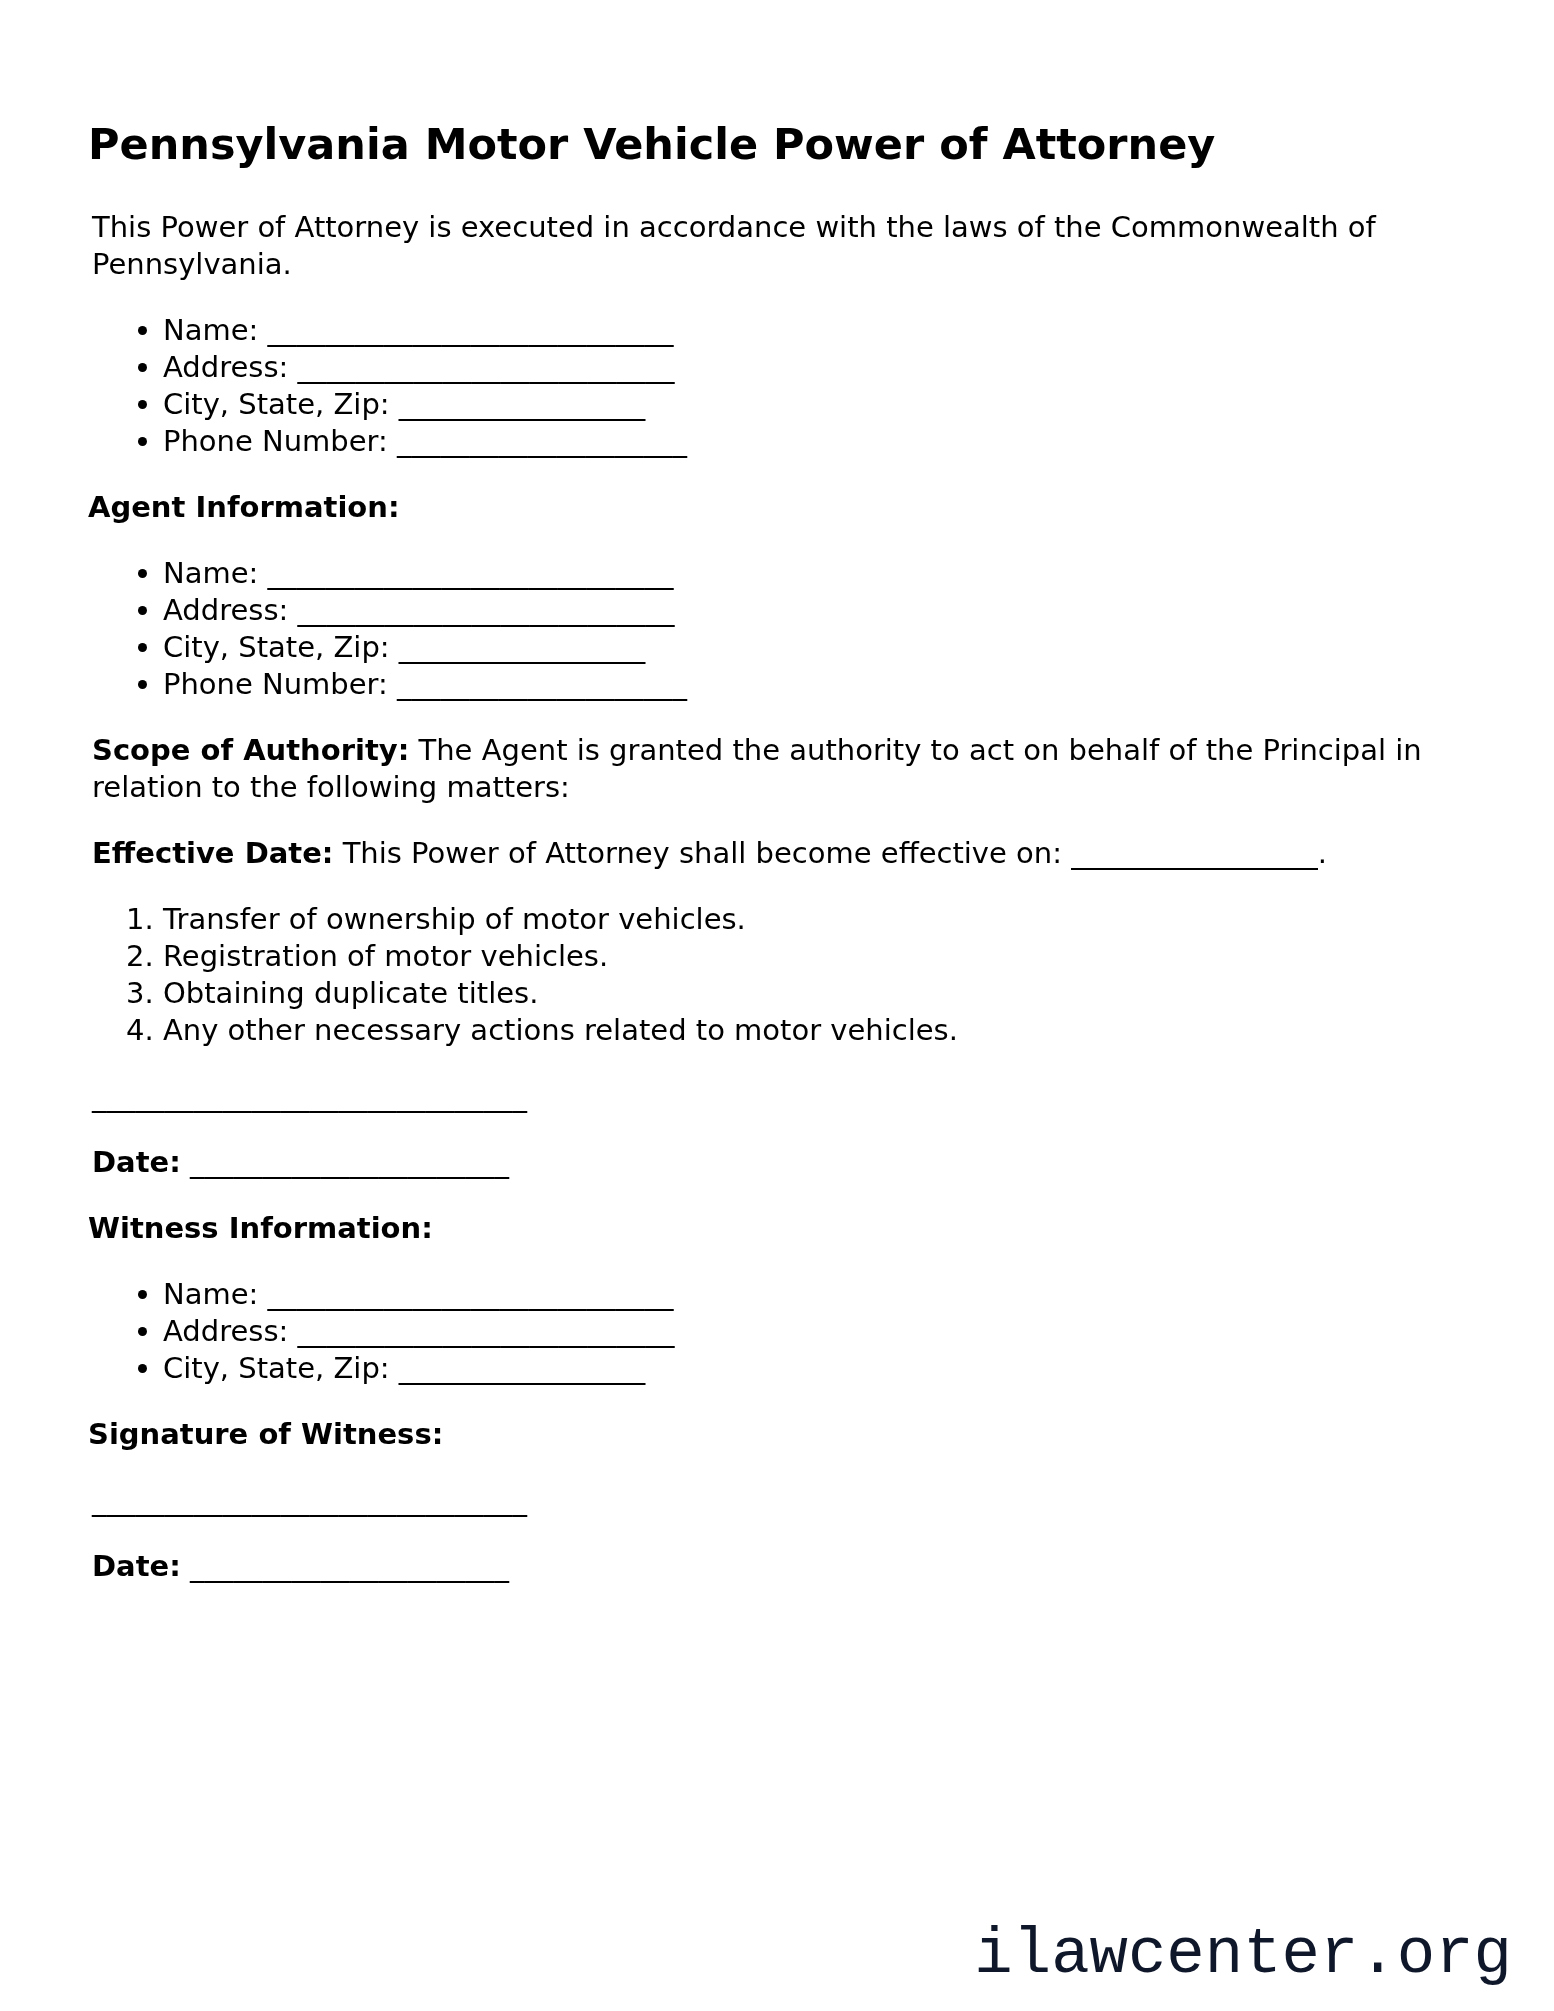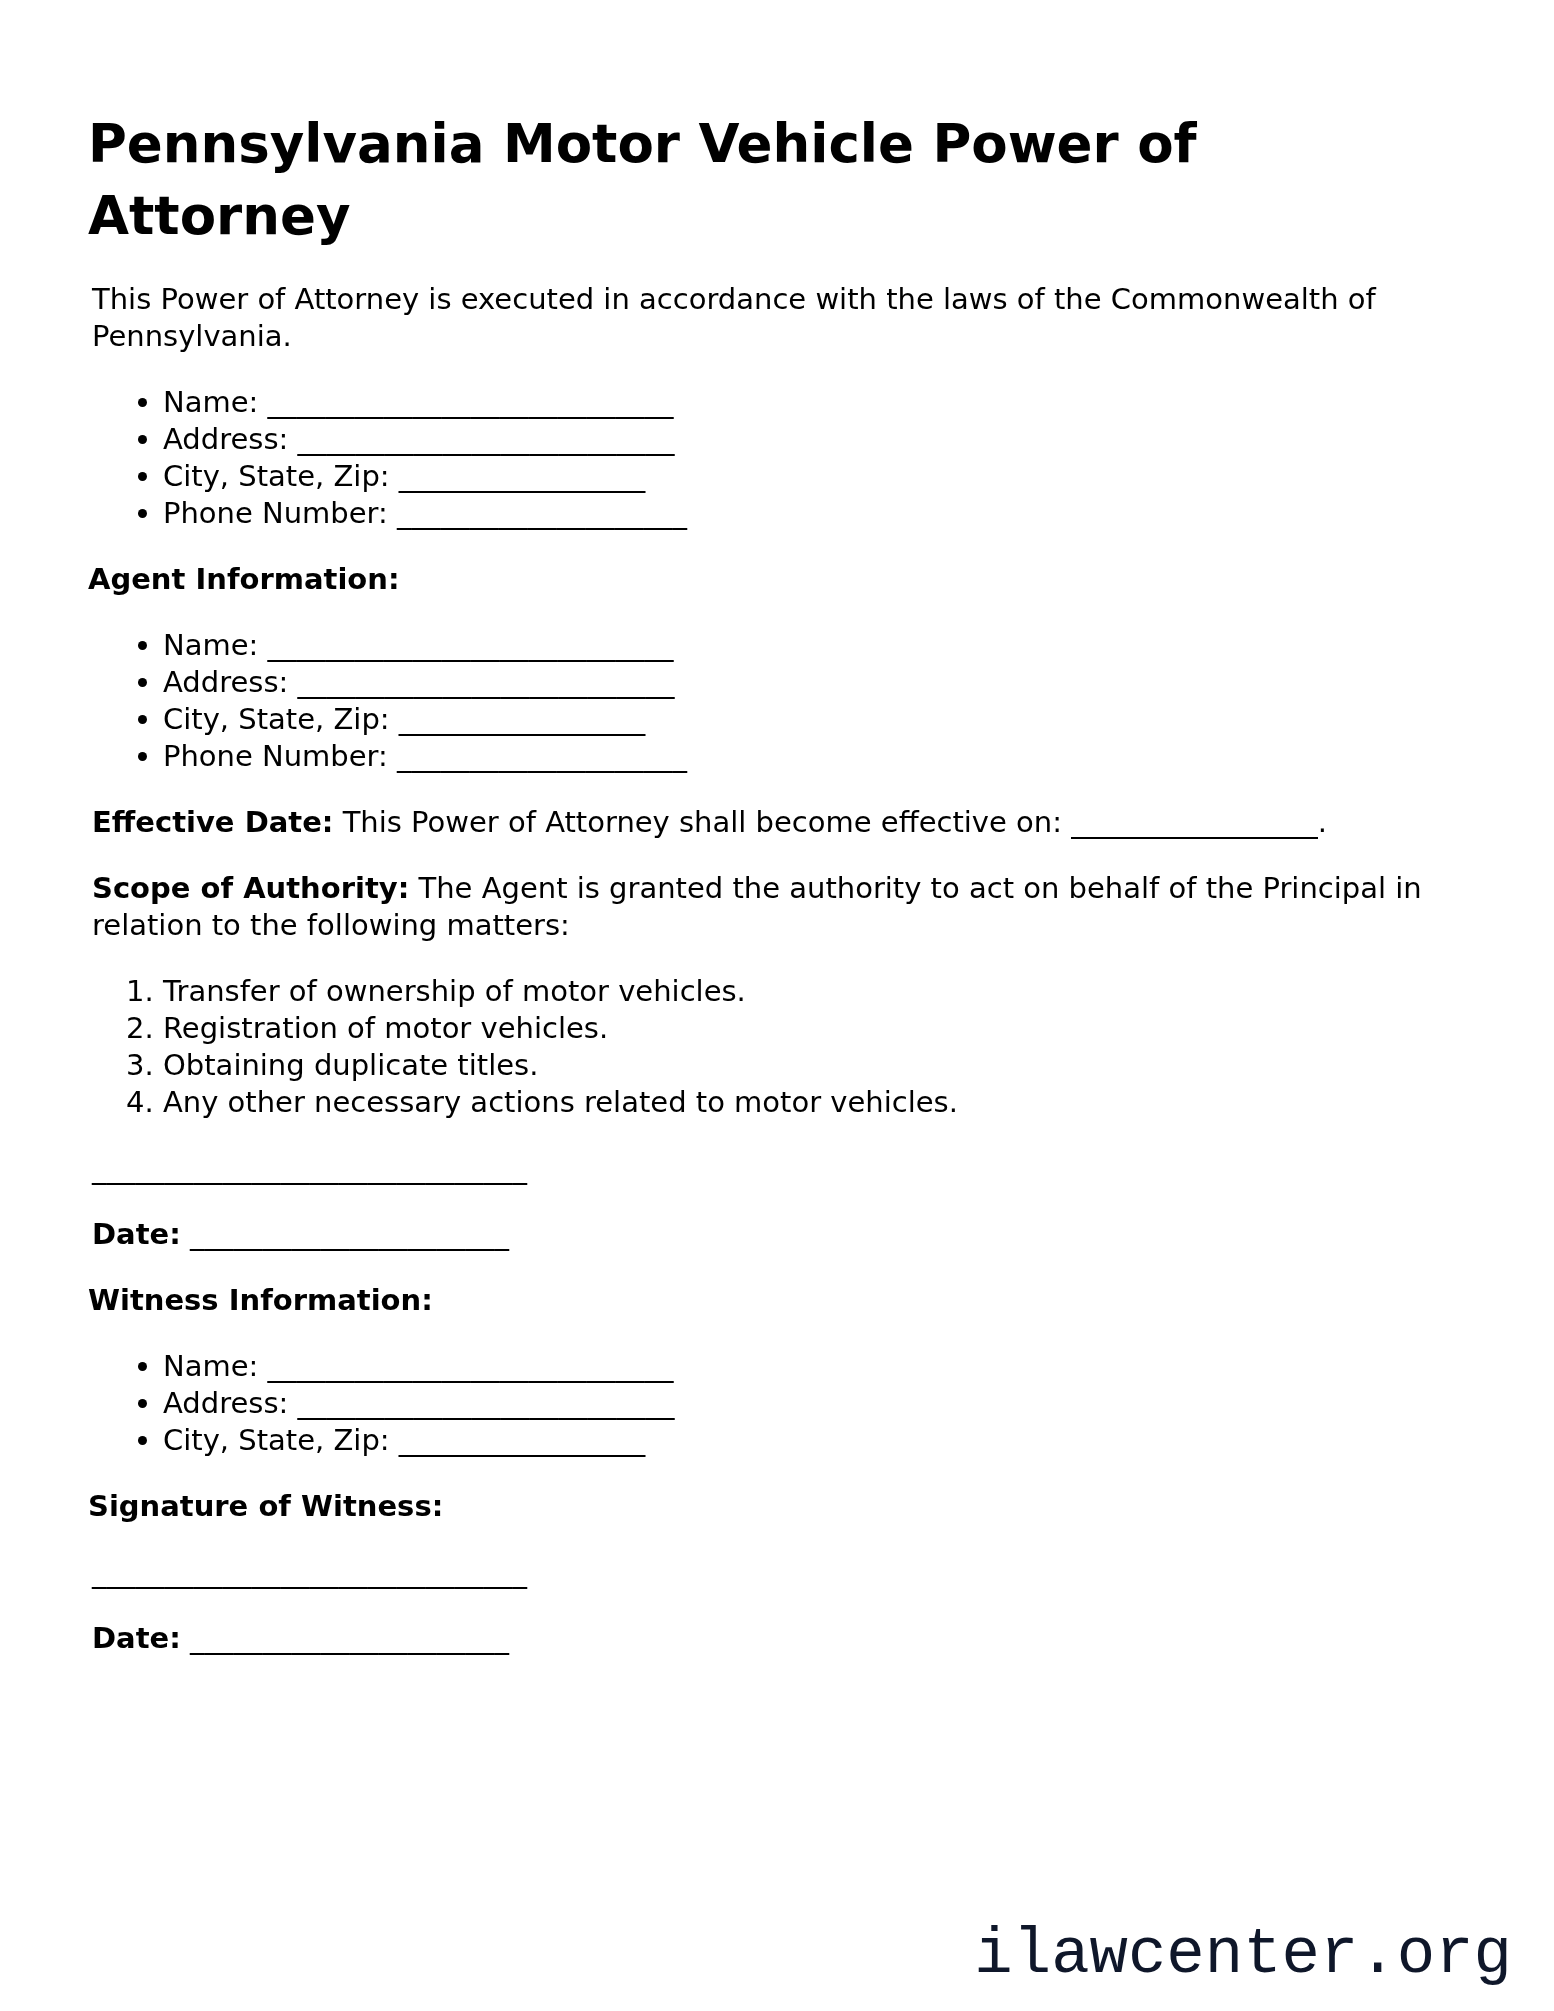--- a/index.html
+++ b/index.html
@@ -11,21 +11,21 @@
     background: #ffffff;
     color: #000000;
     font-family: "DejaVu Sans", sans-serif;
     font-size: 29px;
     line-height: 37px;
     padding: 78px 86px 0 88px;
     box-sizing: border-box;
     overflow: hidden;
   }
   .doc-title {
-    font-size: 53px;
+    font-size: 43px;
     line-height: 72px;
     font-weight: bold;
     margin: 30px 0 20px 0;
   }
   .para { margin: 29px 4px; }
   .section-heading {
     font-size: 29px;
     line-height: 37px;
     font-weight: bold;
     margin: 29px 0;
@@ -67,23 +67,23 @@
 
   <h2 class="section-heading">Agent Information:</h2>
 
   <ul class="fields">
     <li><span>Name:</span> <span class="blank">____________________________</span></li>
     <li><span>Address:</span> <span class="blank">__________________________</span></li>
     <li><span>City, State, Zip:</span> <span class="blank">_________________</span></li>
     <li><span>Phone Number:</span> <span class="blank">____________________</span></li>
   </ul>
 
+  <p class="para"><strong>Scope of Authority:</strong> <span>The Agent is granted the authority to act on behalf of the Principal in relation to the following matters:</span></p>
+
   <p class="para"><strong>Effective Date:</strong> <span>This Power of Attorney shall become effective on:</span> <span class="blank">_________________</span><span>.</span></p>
-
-  <p class="para"><strong>Scope of Authority:</strong> <span>The Agent is granted the authority to act on behalf of the Principal in relation to the following matters:</span></p>
 
   <ol class="matters">
     <li>Transfer of ownership of motor vehicles.</li>
     <li>Registration of motor vehicles.</li>
     <li>Obtaining duplicate titles.</li>
     <li>Any other necessary actions related to motor vehicles.</li>
   </ol>
 
 
   <p class="para sig-line">______________________________</p>

